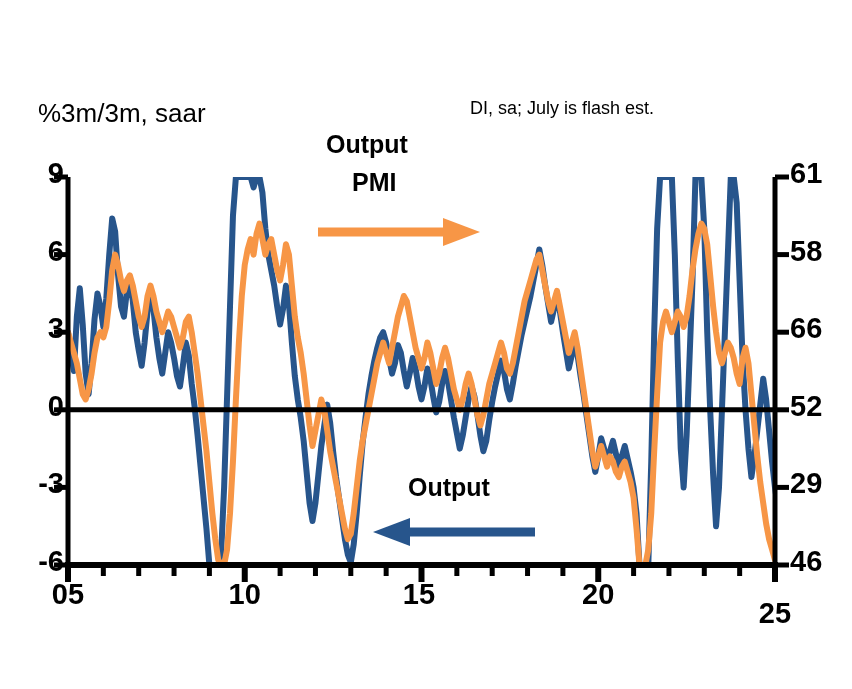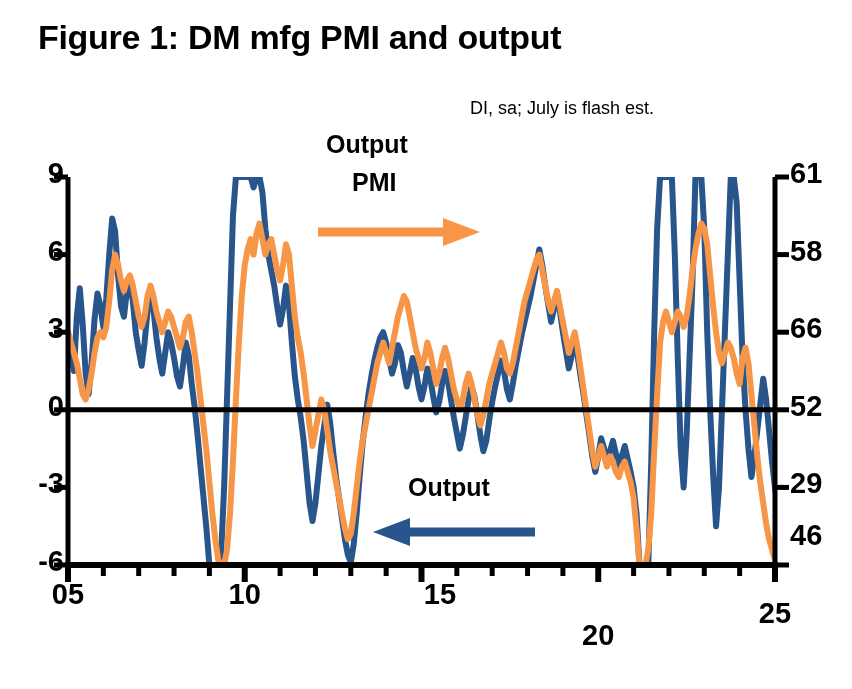--- a/index.html
+++ b/index.html
@@ -25,21 +25,21 @@
 
   .source{position:absolute;left:36px;top:635px;font-size:26px;white-space:nowrap;}
 
   svg.plot{position:absolute;left:0;top:0;}
 </style>
 </head>
 <body>
 
 <div id="page">
 
-  <div class="title">Figure 1: DM mfg PMI and output</div>
+  <div class="unit-left">%3m/3m, saar</div>
   <div class="unit-right">DI, sa; July is flash est.</div>
 
   <div class="ann ann-pmi1">Output</div>
   <div class="ann ann-pmi2">PMI</div>
   <div class="ann ann-out">Output</div>
 
   <svg class="plot" width="852" height="689" viewBox="0 0 852 689">
     <g id="series-layer">
         <path d="M68.00 332.20 L70.95 352.89 L73.89 371.00 L76.84 316.68 L79.78 288.23 L82.73 324.44 L85.67 373.59 L88.62 394.28 L91.57 363.24 L94.51 319.27 L97.46 293.40 L100.40 306.33 L103.35 327.03 L106.29 298.57 L109.24 254.60 L112.19 218.39 L115.13 231.32 L118.08 275.29 L121.02 306.33 L123.97 316.68 L126.91 290.81 L129.86 280.47 L132.81 301.16 L135.75 332.20 L138.70 350.31 L141.64 365.83 L144.59 342.55 L147.53 311.51 L150.48 290.81 L153.43 308.92 L156.37 337.37 L159.32 358.07 L162.26 373.59 L165.21 352.89 L168.15 332.20 L171.10 342.55 L174.05 358.07 L176.99 376.17 L179.94 386.52 L182.88 365.83 L185.83 342.55 L188.77 355.48 L191.72 383.93 L194.67 407.21 L197.61 435.67 L200.56 466.71 L203.50 497.75 L206.45 528.79 L209.39 565.00 L212.34 565.00 L215.29 565.00 L218.23 565.00 L221.18 552.07 L224.12 487.40 L227.07 396.87 L230.01 306.33 L232.96 215.80 L235.91 177.00 L238.85 177.00 L241.80 177.00 L244.74 177.00 L247.69 177.00 L250.63 177.00 L253.58 187.35 L256.53 177.00 L259.47 177.00 L262.42 192.52 L265.36 228.73 L268.31 254.60 L271.25 270.12 L274.20 285.64 L277.15 306.33 L280.09 324.44 L283.04 308.92 L285.98 285.64 L288.93 303.75 L291.87 342.55 L294.82 376.17 L297.77 399.45 L300.71 417.56 L303.66 440.84 L306.60 471.88 L309.55 502.92 L312.49 521.03 L315.44 502.92 L318.39 474.47 L321.33 446.01 L324.28 425.32 L327.22 404.63 L330.17 422.73 L333.11 451.19 L336.06 477.05 L339.01 497.75 L341.95 518.44 L344.90 539.13 L347.84 554.65 L350.79 562.41 L353.73 544.31 L356.68 513.27 L359.63 477.05 L362.57 443.43 L365.52 417.56 L368.46 394.28 L371.41 376.17 L374.35 360.65 L377.30 347.72 L380.25 337.37 L383.19 332.20 L386.14 342.55 L389.08 358.07 L392.03 373.59 L394.97 363.24 L397.92 345.13 L400.87 352.89 L403.81 371.00 L406.76 386.52 L409.70 373.59 L412.65 358.07 L415.59 368.41 L418.54 386.52 L421.49 399.45 L424.43 386.52 L427.38 368.41 L430.32 378.76 L433.27 396.87 L436.21 412.39 L439.16 402.04 L442.11 383.93 L445.05 371.00 L448.00 381.35 L450.94 399.45 L453.89 417.56 L456.83 433.08 L459.78 448.60 L462.73 435.67 L465.67 417.56 L468.62 399.45 L471.56 386.52 L474.51 396.87 L477.45 414.97 L480.40 435.67 L483.35 451.19 L486.29 440.84 L489.24 420.15 L492.18 402.04 L495.13 386.52 L498.07 373.59 L501.02 360.65 L503.97 371.00 L506.91 389.11 L509.86 399.45 L512.80 383.93 L515.75 365.83 L518.69 350.31 L521.64 334.79 L524.59 321.85 L527.53 308.92 L530.48 295.99 L533.42 280.47 L536.37 264.95 L539.31 249.43 L542.26 264.95 L545.21 285.64 L548.15 303.75 L551.10 321.85 L554.04 308.92 L556.99 293.40 L559.93 311.51 L562.88 332.20 L565.83 350.31 L568.77 368.41 L571.72 355.48 L574.66 339.96 L577.61 355.48 L580.55 376.17 L583.50 394.28 L586.45 414.97 L589.39 435.67 L592.34 456.36 L595.28 471.88 L598.23 456.36 L601.17 438.25 L604.12 448.60 L607.07 461.53 L610.01 451.19 L612.96 440.84 L615.90 453.77 L618.85 466.71 L621.79 456.36 L624.74 446.01 L627.69 458.95 L630.63 471.88 L633.58 487.40 L636.52 513.27 L639.47 565.00 L642.41 565.00 L645.36 565.00 L648.31 565.00 L651.25 461.53 L654.20 332.20 L657.14 228.73 L660.09 177.00 L663.03 177.00 L665.98 177.00 L668.93 177.00 L671.87 177.00 L674.82 254.60 L677.76 358.07 L680.71 448.60 L683.65 487.40 L686.60 435.67 L689.55 358.07 L692.49 280.47 L695.44 177.00 L698.38 177.00 L701.33 177.00 L704.27 228.73 L707.22 332.20 L710.17 409.80 L713.11 474.47 L716.06 526.20 L719.00 487.40 L721.95 409.80 L724.89 332.20 L727.84 254.60 L730.79 177.00 L733.73 177.00 L736.68 202.87 L739.62 280.47 L742.57 358.07 L745.51 409.80 L748.46 448.60 L751.41 477.05 L754.35 456.36 L757.30 430.49 L760.24 404.63 L763.19 378.76 L766.13 399.45 L769.08 430.49 L772.03 461.53 L774.97 487.40 L777.92 508.09 L780.86 487.40 L783.81 461.53 L786.75 440.84 L789.70 461.53 L792.65 487.40 L795.59 508.09 L798.54 492.57 L801.48 471.88 L804.43 451.19 L807.37 425.32 L810.32 396.87 L813.27 422.73 L816.21 448.60 L819.16 477.05 L822.10 497.75 L825.05 477.05 L827.99 451.19 L830.94 420.15 L833.89 389.11 L836.83 363.24 L839.78 342.55 L842.72 332.20 L845.67 352.89 L848.61 373.59 L851.56 394.28 L854.51 414.97 L857.45 435.67 L860.40 456.36 L863.34 471.88 L866.29 487.40 " fill="none" stroke="#27558C" stroke-width="6" stroke-linejoin="round" stroke-linecap="round" clip-path="url(#plotclip)"></path>
         <path d="M68.00 332.20 L70.95 342.55 L73.89 352.89 L76.84 363.24 L79.78 378.76 L82.73 394.28 L85.67 399.45 L88.62 389.11 L91.57 373.59 L94.51 352.89 L97.46 337.37 L100.40 332.20 L103.35 337.37 L106.29 327.03 L109.24 301.16 L112.19 270.12 L115.13 254.60 L118.08 264.95 L121.02 280.47 L123.97 290.81 L126.91 280.47 L129.86 275.29 L132.81 285.64 L135.75 301.16 L138.70 316.68 L141.64 327.03 L144.59 316.68 L147.53 295.99 L150.48 285.64 L153.43 295.99 L156.37 311.51 L159.32 321.85 L162.26 332.20 L165.21 321.85 L168.15 311.51 L171.10 316.68 L174.05 327.03 L176.99 337.37 L179.94 347.72 L182.88 337.37 L185.83 321.85 L188.77 316.68 L191.72 332.20 L194.67 352.89 L197.61 373.59 L200.56 399.45 L203.50 425.32 L206.45 451.19 L209.39 482.23 L212.34 513.27 L215.29 539.13 L218.23 559.83 L221.18 565.00 L224.12 565.00 L227.07 549.48 L230.01 513.27 L232.96 461.53 L235.91 399.45 L238.85 342.55 L241.80 295.99 L244.74 264.95 L247.69 249.43 L250.63 239.08 L253.58 254.60 L256.53 233.91 L259.47 223.56 L262.42 239.08 L265.36 254.60 L268.31 244.25 L271.25 239.08 L274.20 254.60 L277.15 270.12 L280.09 280.47 L283.04 264.95 L285.98 244.25 L288.93 254.60 L291.87 285.64 L294.82 316.68 L297.77 337.37 L300.71 352.89 L303.66 373.59 L306.60 399.45 L309.55 425.32 L312.49 446.01 L315.44 430.49 L318.39 414.97 L321.33 399.45 L324.28 409.80 L327.22 430.49 L330.17 451.19 L333.11 466.71 L336.06 482.23 L339.01 497.75 L341.95 513.27 L344.90 528.79 L347.84 539.13 L350.79 533.96 L353.73 513.27 L356.68 487.40 L359.63 461.53 L362.57 440.84 L365.52 425.32 L368.46 409.80 L371.41 394.28 L374.35 378.76 L377.30 363.24 L380.25 352.89 L383.19 342.55 L386.14 352.89 L389.08 363.24 L392.03 347.72 L394.97 332.20 L397.92 316.68 L400.87 306.33 L403.81 295.99 L406.76 301.16 L409.70 316.68 L412.65 332.20 L415.59 347.72 L418.54 358.07 L421.49 368.41 L424.43 358.07 L427.38 342.55 L430.32 352.89 L433.27 368.41 L436.21 383.93 L439.16 373.59 L442.11 358.07 L445.05 347.72 L448.00 358.07 L450.94 373.59 L453.89 389.11 L456.83 399.45 L459.78 409.80 L462.73 399.45 L465.67 383.93 L468.62 373.59 L471.56 383.93 L474.51 399.45 L477.45 414.97 L480.40 425.32 L483.35 414.97 L486.29 399.45 L489.24 383.93 L492.18 373.59 L495.13 363.24 L498.07 352.89 L501.02 342.55 L503.97 352.89 L506.91 368.41 L509.86 373.59 L512.80 363.24 L515.75 347.72 L518.69 332.20 L521.64 316.68 L524.59 301.16 L527.53 290.81 L530.48 280.47 L533.42 270.12 L536.37 259.77 L539.31 254.60 L542.26 270.12 L545.21 285.64 L548.15 301.16 L551.10 311.51 L554.04 301.16 L556.99 290.81 L559.93 306.33 L562.88 321.85 L565.83 337.37 L568.77 352.89 L571.72 342.55 L574.66 332.20 L577.61 347.72 L580.55 368.41 L583.50 389.11 L586.45 409.80 L589.39 430.49 L592.34 451.19 L595.28 466.71 L598.23 456.36 L601.17 446.01 L604.12 456.36 L607.07 466.71 L610.01 456.36 L612.96 461.53 L615.90 471.88 L618.85 477.05 L621.79 466.71 L624.74 461.53 L627.69 471.88 L630.63 482.23 L633.58 497.75 L636.52 528.79 L639.47 565.00 L642.41 565.00 L645.36 565.00 L648.31 549.48 L651.25 513.27 L654.20 451.19 L657.14 394.28 L660.09 342.55 L663.03 321.85 L665.98 311.51 L668.93 321.85 L671.87 332.20 L674.82 321.85 L677.76 311.51 L680.71 316.68 L683.65 327.03 L686.60 316.68 L689.55 295.99 L692.49 270.12 L695.44 249.43 L698.38 233.91 L701.33 223.56 L704.27 228.73 L707.22 244.25 L710.17 275.29 L713.11 306.33 L716.06 332.20 L719.00 352.89 L721.95 363.24 L724.89 352.89 L727.84 342.55 L730.79 347.72 L733.73 358.07 L736.68 373.59 L739.62 383.93 L742.57 358.07 L745.51 347.72 L748.46 363.24 L751.41 394.28 L754.35 425.32 L757.30 456.36 L760.24 482.23 L763.19 502.92 L766.13 523.61 L769.08 539.13 L772.03 549.48 L774.97 559.83 L777.92 549.48 L780.86 528.79 L783.81 508.09 L786.75 497.75 L789.70 508.09 L792.65 523.61 L795.59 539.13 L798.54 554.65 L801.48 559.83 L804.43 549.48 L807.37 533.96 L810.32 518.44 L813.27 502.92 L816.21 513.27 L819.16 533.96 L822.10 554.65 L825.05 559.83 L827.99 544.31 L830.94 523.61 L833.89 502.92 L836.83 487.40 L839.78 477.05 L842.72 482.23 L845.67 492.57 L848.61 502.92 L851.56 513.27 L854.51 508.09 L857.45 502.92 L860.40 508.09 L863.34 513.27 L866.29 518.44 " fill="none" stroke="#F79646" stroke-width="6" stroke-linejoin="round" stroke-linecap="round" clip-path="url(#plotclip)"></path>
@@ -100,28 +100,28 @@
 
   <div id="ytick-left">
       <div class="axis-num yl" style="top: 545px;">-6</div>
       <div class="axis-num yl" style="top: 467.4px;">-3</div>
       <div class="axis-num yl" style="top: 389.8px;">0</div>
       <div class="axis-num yl" style="top: 312.2px;">3</div>
       <div class="axis-num yl" style="top: 234.6px;">6</div>
       <div class="axis-num yl" style="top: 157px;">9</div>
     </div>
   <div id="ytick-right">
-      <div class="axis-num yr" style="top: 519px;">46</div>
+      <div class="axis-num yr" style="top: 545px;">46</div>
       <div class="axis-num yr" style="top: 467.4px;">29</div>
       <div class="axis-num yr" style="top: 389.8px;">52</div>
       <div class="axis-num yr" style="top: 312.2px;">66</div>
       <div class="axis-num yr" style="top: 234.6px;">58</div>
       <div class="axis-num yr" style="top: 157px;">61</div>
     </div>
   <div id="xtick">
       <div class="xnum" style="left: 68px;">05</div>
       <div class="xnum" style="left: 244.75px;">10</div>
-      <div class="xnum" style="left: 440px;">15</div>
-      <div class="xnum" style="left: 598.25px; margin-top: 41px;">20</div>
+      <div class="xnum" style="left: 419px;">15</div>
+      <div class="xnum" style="left: 598.25px;">20</div>
       <div class="xnum" style="left: 775px; margin-top: 19px;">25</div>
     </div>
 
 </div>
 
 </body></html>

